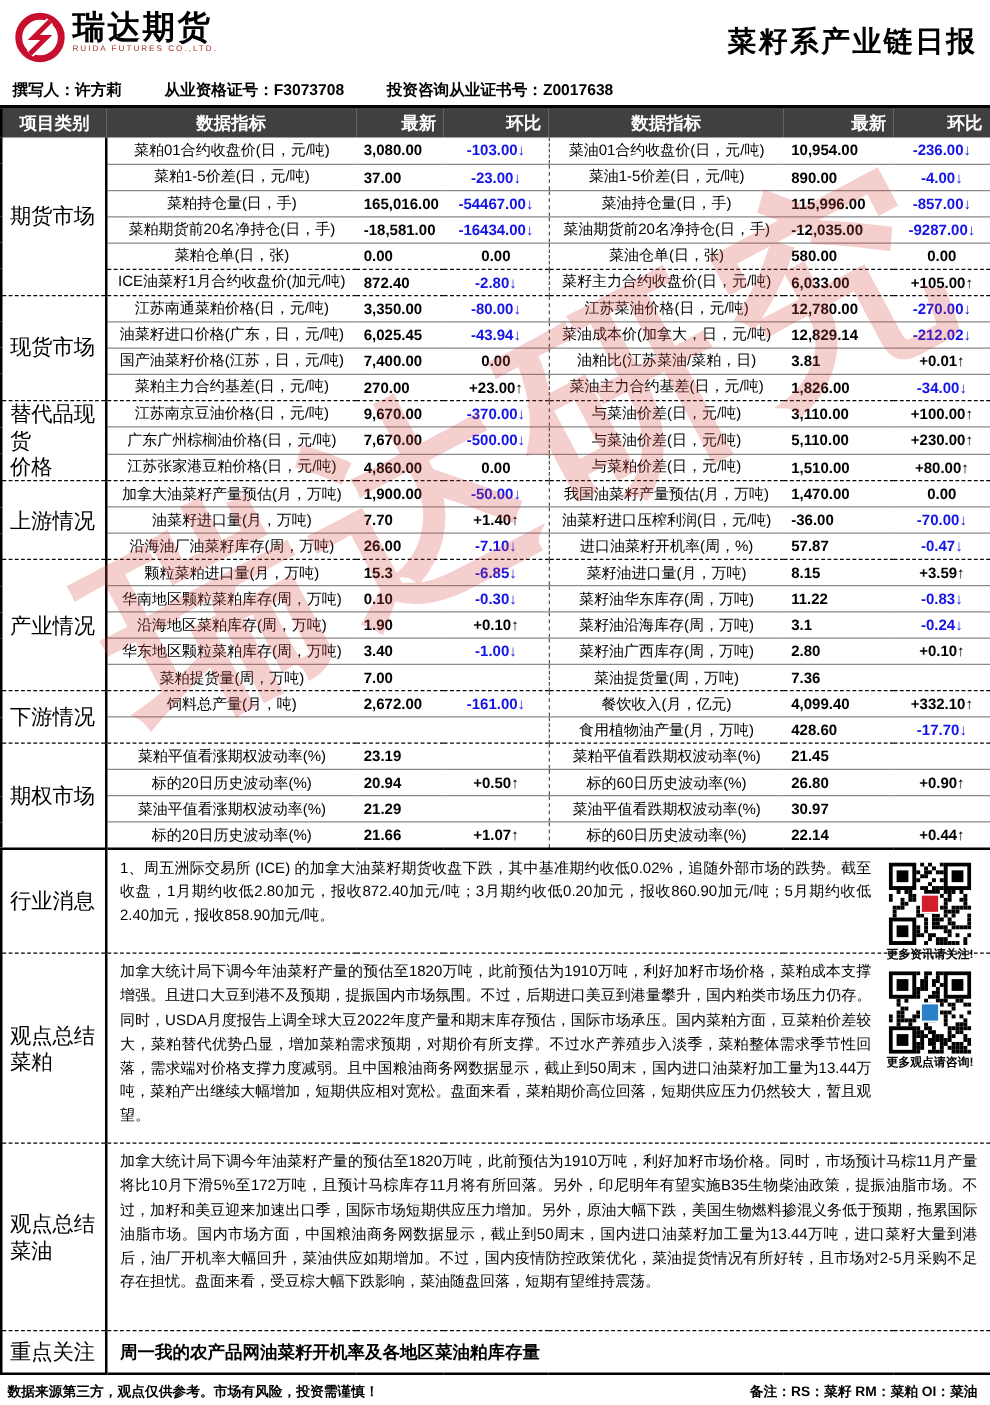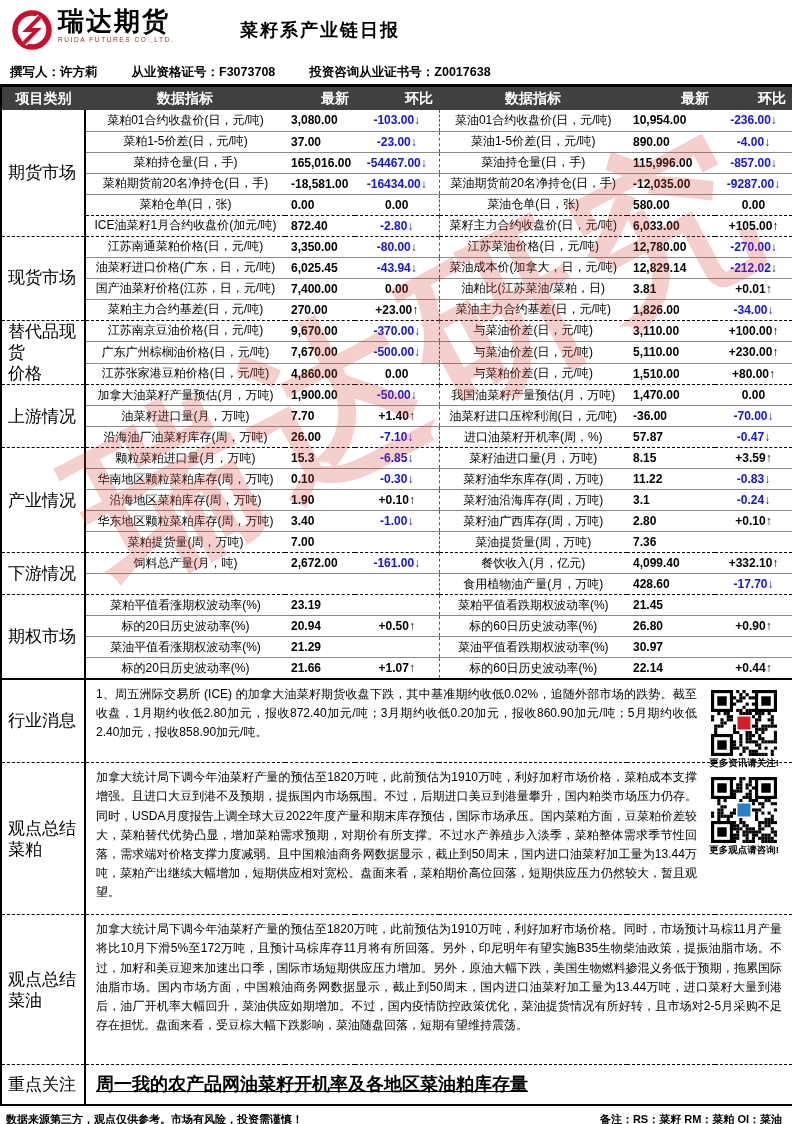--- a/index.html
+++ b/index.html
@@ -6,21 +6,21 @@
   html,body { background:#fff; }
   body {
     width:792px; height:1124px; position:relative; overflow:hidden;
     font-family:"Liberation Sans", sans-serif; color:#000;
   }
   
   .hdr { display:flex; align-items:flex-start; padding:8px 10px 0 10px; height:62px; }
   .brand { display:flex; align-items:flex-start; gap:4px; width:230px; }
   .brand-txt .cn { font-size:26px; font-weight:bold; letter-spacing:2px; line-height:1; }
   .brand-txt .en { font-size:6.5px; letter-spacing:1.6px; color:#a43225; margin-top:2px; }
-  .title { flex:1; text-align:left; font-size:18px; font-weight:bold; letter-spacing:2px; padding-top:10px; }
+  .title { flex:1; text-align:right; font-size:23px; font-weight:bold; letter-spacing:2px; padding-top:10px; }
   .date { width:190px; text-align:right; font-size:21px; font-weight:bold; padding:12px 14px 0 0; }
   .byline { display:flex; gap:34px; font-size:12.5px; font-weight:bold; padding:2px 0 3px 10px;
             border-bottom:3px solid #000; }
   
   table { width:792px; border-collapse:collapse; table-layout:fixed;
           border-left:2px solid #000; border-right:2px solid #000; border-bottom:2px solid #000; }
   col.c-cat {width:84px;} col.c-il{width:200px;} col.c-vl{width:70px;} col.c-cl{width:84px;}
   col.c-ir {width:188px;} col.c-vr{width:88px;} col.c-cr{width:78px;}
   thead td { background:#404040; color:#fff; font-weight:bold; font-size:14px; height:23px; padding:0 6px; }
   thead .th-c { text-align:center; } thead .th-r { text-align:right; }
@@ -31,21 +31,21 @@
   td.chg { text-align:center; font-weight:bold; }
   td.mid { border-left:1px dashed #555; }
   .up   { color:#000000; }
   .down { color:#1414e6; }
   tr.rsep td { border-top:1px solid #8a8a8a; }
   tr.sec-top td { border-top:1px dashed #000; }
   tr.dash-top td { border-top:1px dashed #000; }
   tr.solid-top td { border-top:2px solid #000; }
   td.txt { font-size:12px; line-height:1.6; padding:5px 10px; vertical-align:top; text-align:justify; }
   td.txt.pad-qr { padding-right:95px; }
-  td.txt.focus { font-weight:bold; font-size:18px;text-decoration:underline; }
+  td.txt.focus { font-weight:bold; font-size:14px; }
   
   .foot { display:flex; justify-content:space-between; font-size:11px; font-weight:bold;
           padding:5px 10px 6px 6px; border-bottom:4px solid #000; margin-top:1px; }
   
   .wm { position:absolute; left:-30px; top:240px; width:900px; text-align:center;
         font-size:175px; font-weight:bold; color:rgba(215,65,65,0.26);
         transform:rotate(-28deg); transform-origin:center; letter-spacing:12px;
         pointer-events:none; z-index:5; white-space:nowrap; }
   
   .qr-col { position:absolute; right:8px; top:690px; width:80px; z-index:6; text-align:center; }

